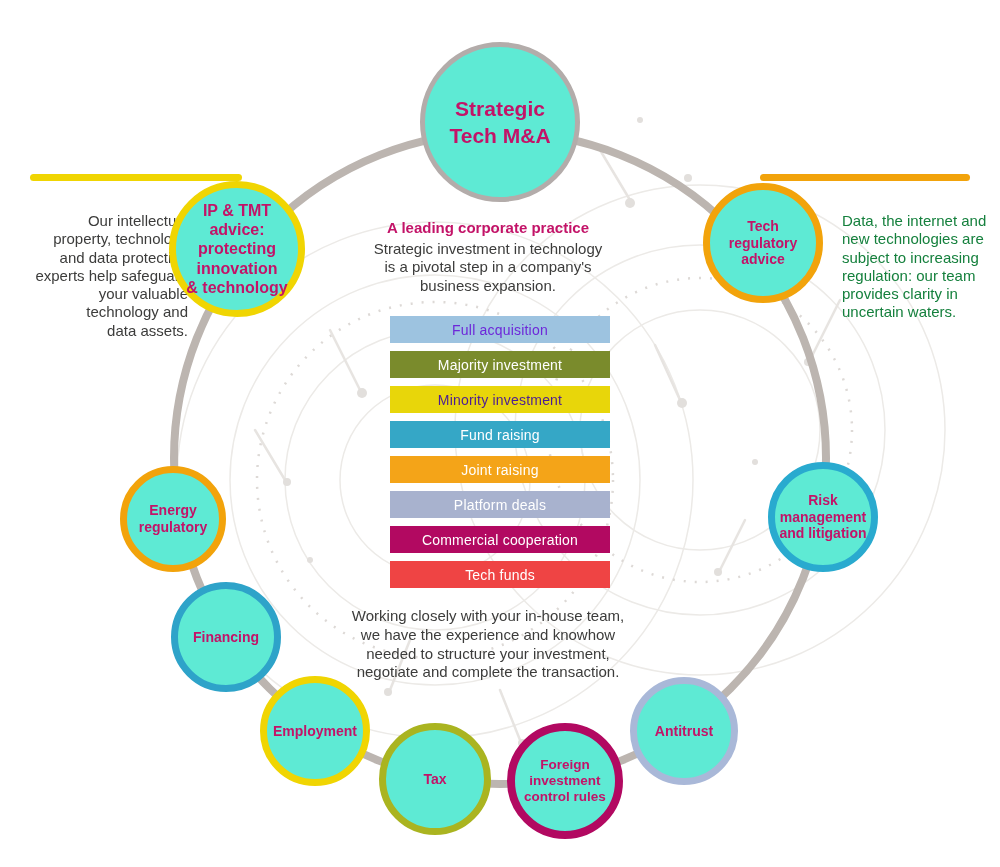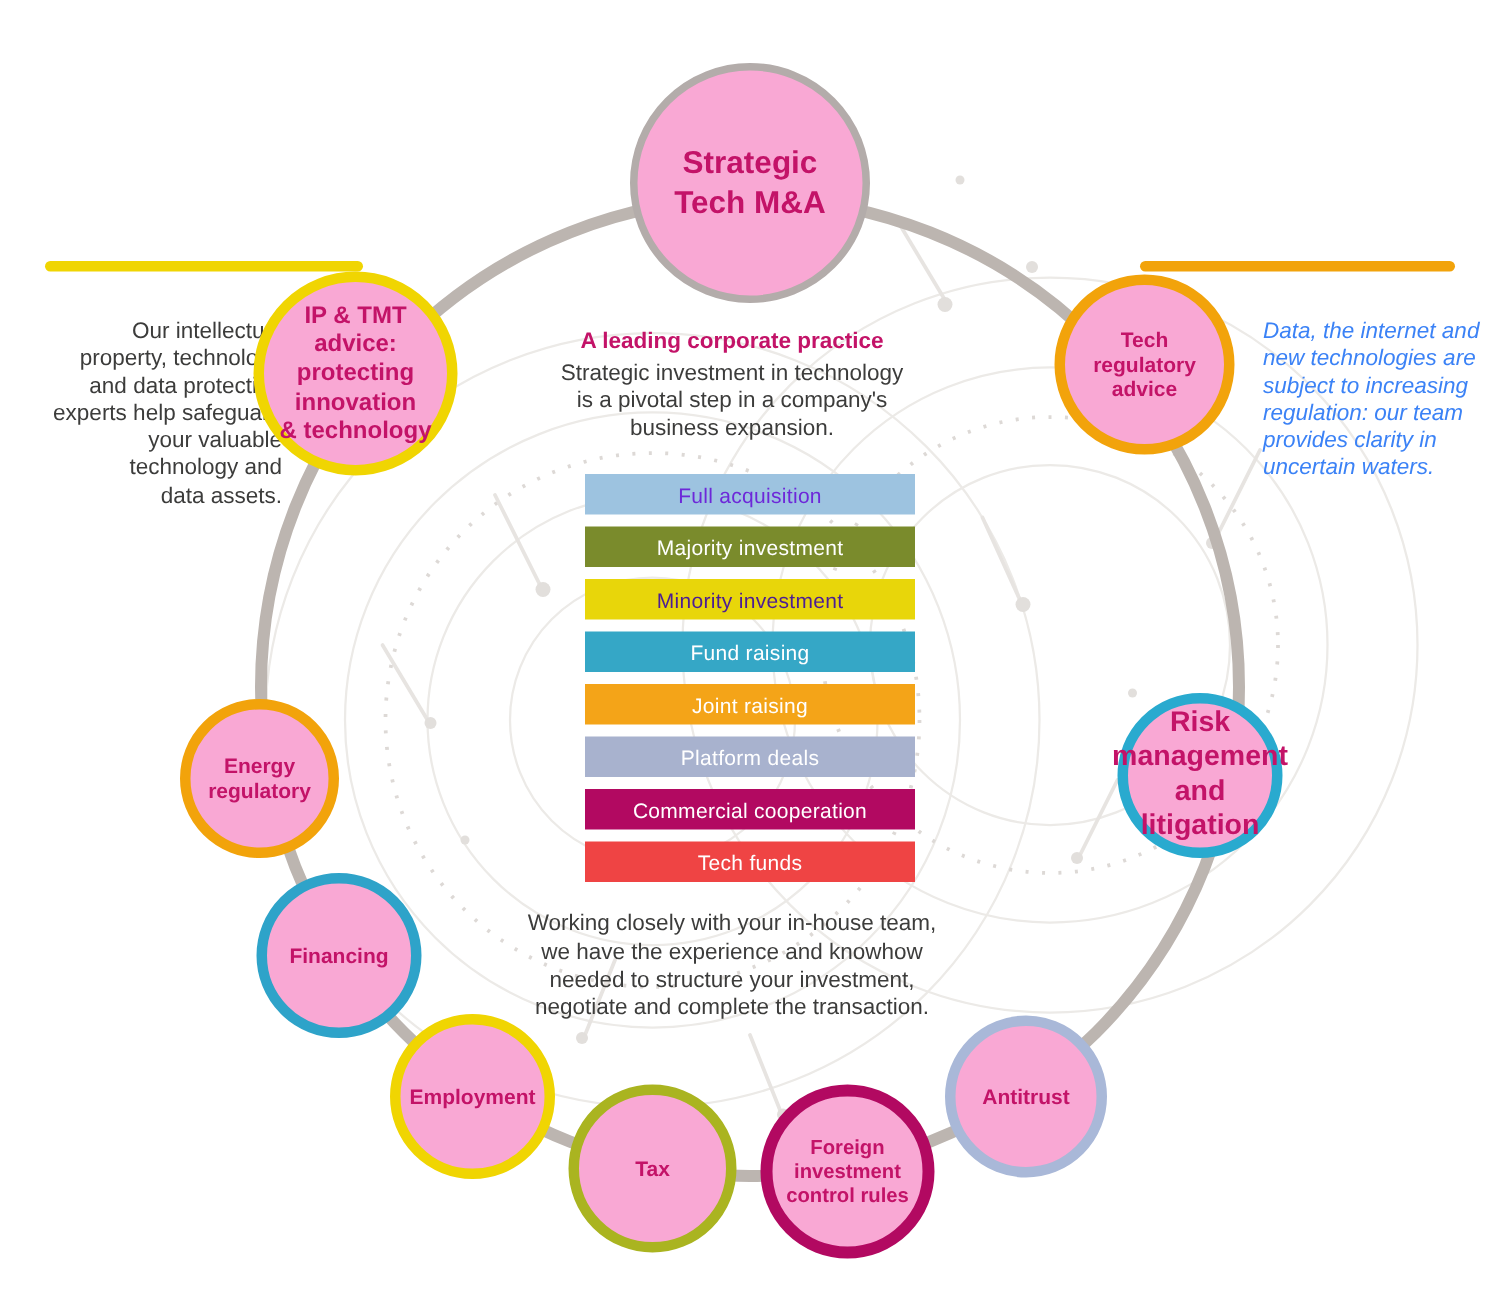--- a/index.html
+++ b/index.html
@@ -9,30 +9,30 @@
   }
   .decor{position:absolute;left:0;top:0;pointer-events:none;}
   .ring{
     position:absolute;left:170px;top:128px;width:660px;height:660px;
     border:8px solid #bcb5b0;border-radius:50%;box-sizing:border-box;
   }
   .hline{position:absolute;top:174px;height:7px;border-radius:4px;}
   .hline.left{left:30px;width:212px;}
   .hline.right{left:760px;width:210px;}
   .node{
-    position:absolute;border-radius:50%;background:#f9a8d4;box-sizing:border-box;
+    position:absolute;border-radius:50%;background:#5eead4;box-sizing:border-box;
     display:flex;align-items:center;justify-content:center;text-align:center;
     white-space:pre-line;font-weight:bold;font-size:14px;line-height:1.2;
     border:7px solid #ccc;z-index:3;
   }
   .n-strategic{left:420px;top:42px;width:160px;height:160px;border-width:5px;font-size:21px;line-height:1.3;}
   .n-ip{left:169px;top:181px;width:136px;height:136px;font-size:16px;}
   .n-techreg{left:703px;top:183px;width:120px;height:120px;}
   .n-energy{left:120px;top:466px;width:106px;height:106px;}
-  .n-risk{left:745px;top:462px;width:110px;height:110px;font-size:19px;}
+  .n-risk{left:768px;top:462px;width:110px;height:110px;font-size:14px;}
   .n-financing{left:171px;top:582px;width:110px;height:110px;}
   .n-finreg{left:720px;top:583px;width:112px;height:112px;}
   .n-employment{left:260px;top:676px;width:110px;height:110px;}
   .n-antitrust{left:630px;top:677px;width:108px;height:108px;}
   .n-tax{left:379px;top:723px;width:112px;height:112px;}
   .n-foreign{left:507px;top:723px;width:116px;height:116px;border-width:8px;font-size:13.5px;}
   .note{
     position:absolute;font-size:15px;line-height:1.22;white-space:pre-line;z-index:2;
   }
   .note.left{left:8px;width:180px;top:197px;text-align:right;}
@@ -101,21 +101,21 @@
   <div class="hline left" style="background: rgb(240, 213, 2);"></div>
   <div class="hline right" style="background: rgb(242, 163, 11);"></div>
 
   <p class="note left" style="color: rgb(60, 60, 59);">Our intellectual
 property, technology
 and data protection
 experts help safeguard
 your valuable
 technology and
 data assets.</p>
-  <p class="note right" style="color: #3b82f6; font-style: italic;">Data, the internet and
+  <p class="note right" style="color: #15803d;">Data, the internet and
 new technologies are
 subject to increasing
 regulation: our team
 provides clarity in
 uncertain waters.</p>
 
   <div class="center-text heading" style="color: rgb(195, 19, 104);">A leading corporate practice</div>
   <div class="center-text intro">Strategic investment in technology
 is a pivotal step in a company's
 business expansion.</div>

